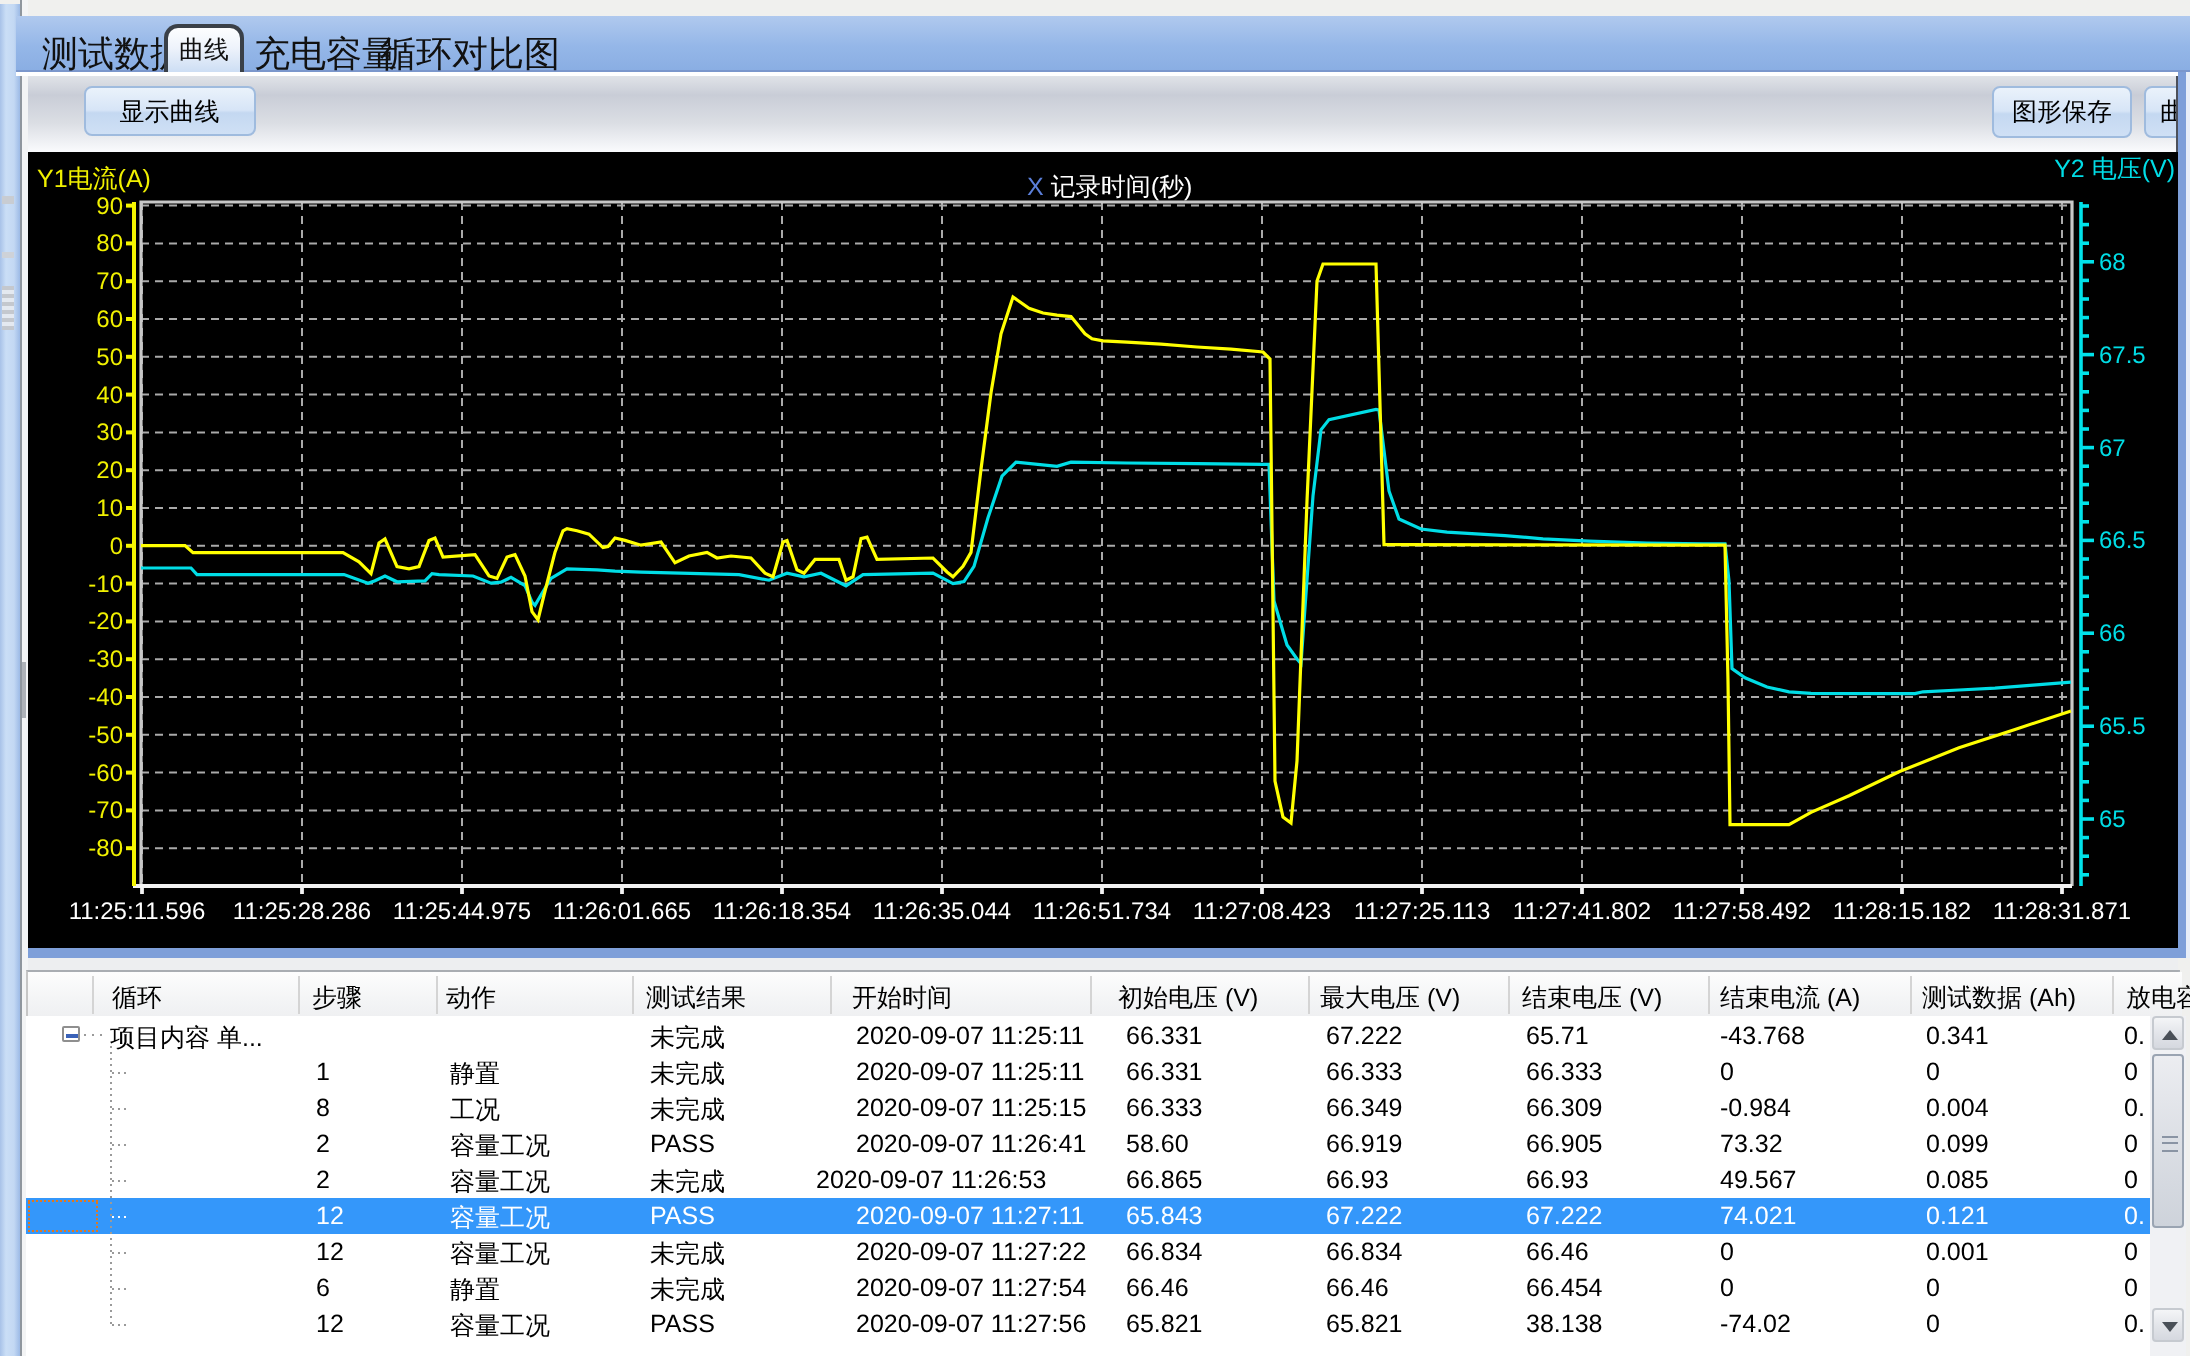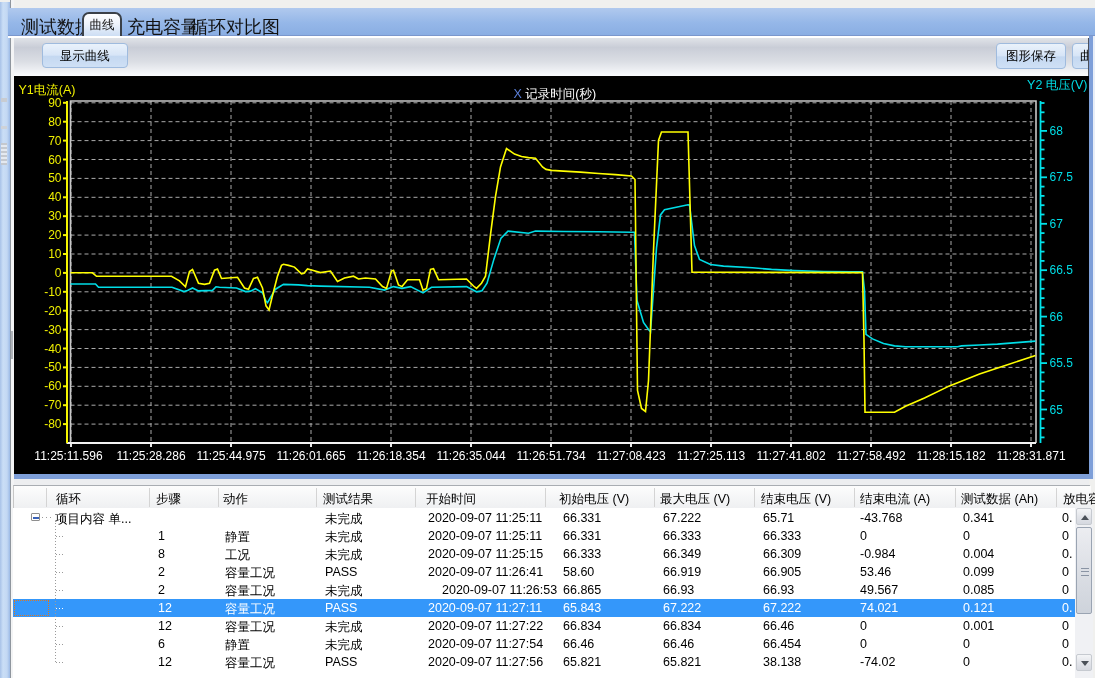--- a/index.html
+++ b/index.html
@@ -301,29 +301,29 @@
       <span style="left:1049px">0.</span>
     </div>
 <div class="row" style="top:55px">
       <span style="left:145px">2</span>
       <span style="left:212px">容量工况</span>
       <span style="left:312px">PASS</span>
       <span style="left:415px">2020-09-07 11:26:41</span>
       <span style="left:550px">58.60</span>
       <span style="left:650px">66.919</span>
       <span style="left:750px">66.905</span>
-      <span style="left:847px">53.46</span>
+      <span style="left:847px">73.32</span>
       <span style="left:950px">0.099</span>
       <span style="left:1049px">0</span>
     </div>
 <div class="row" style="top:73px">
       <span style="left:145px">2</span>
       <span style="left:212px">容量工况</span>
       <span style="left:312px">未完成</span>
-      <span style="left:429px">2020-09-07 11:26:53</span>
+      <span style="left:395px">2020-09-07 11:26:53</span>
       <span style="left:550px">66.865</span>
       <span style="left:650px">66.93</span>
       <span style="left:750px">66.93</span>
       <span style="left:847px">49.567</span>
       <span style="left:950px">0.085</span>
       <span style="left:1049px">0</span>
     </div>
 <div class="row sel" style="top:91px">
       <span style="left:145px">12</span>
       <span style="left:212px">容量工况</span>

